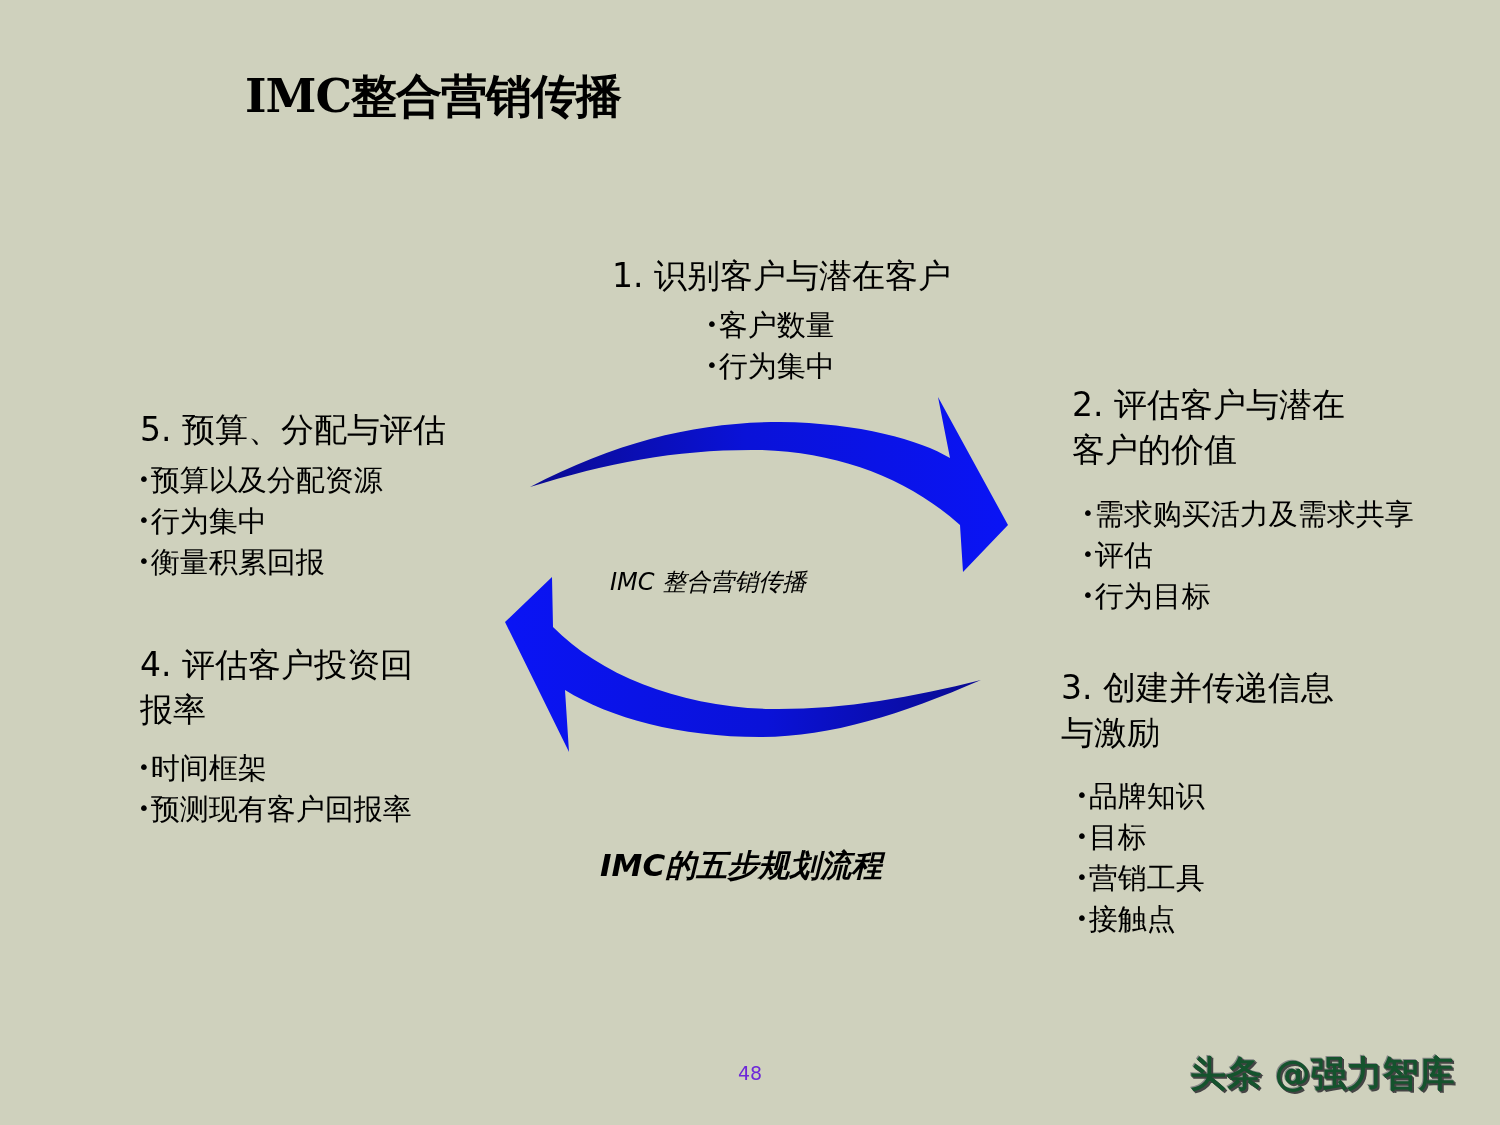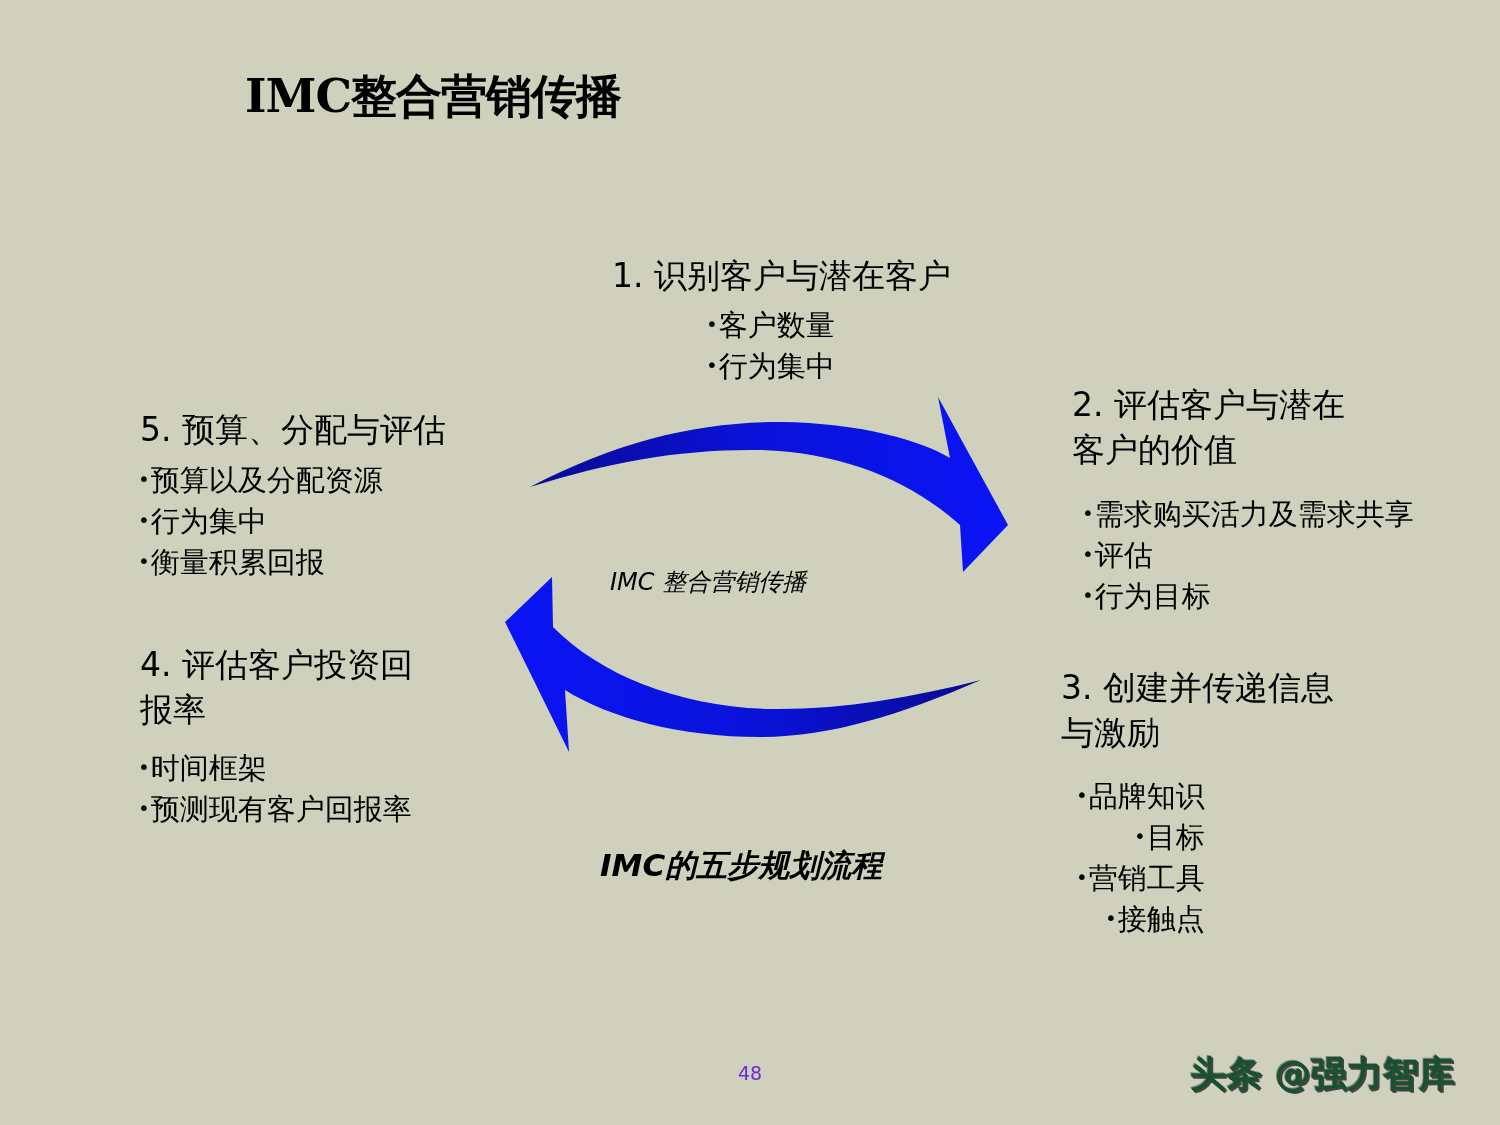--- a/index.html
+++ b/index.html
@@ -84,21 +84,21 @@
 <div class="abs bullets" style="left:1082px; top:493px;">
   <div>需求购买活力及需求共享</div>
   <div>评估</div>
   <div>行为目标</div>
 </div>
 
 <div class="abs" style="left:1061px; top:665px;">
   <div class="step-heading">3. 创建并传递信息</div>
   <div class="step-heading">与激励</div>
 </div>
-<div class="abs bullets" style="left:1076px; top:775px;text-align:right;">
+<div class="abs bullets" style="left:1076px; top:775px;">
   <div>品牌知识</div>
   <div>目标</div>
   <div>营销工具</div>
   <div>接触点</div>
 </div>
 
 <div class="abs" style="left:140px; top:642px;">
   <div class="step-heading">4. 评估客户投资回</div>
   <div class="step-heading">报率</div>
 </div>

